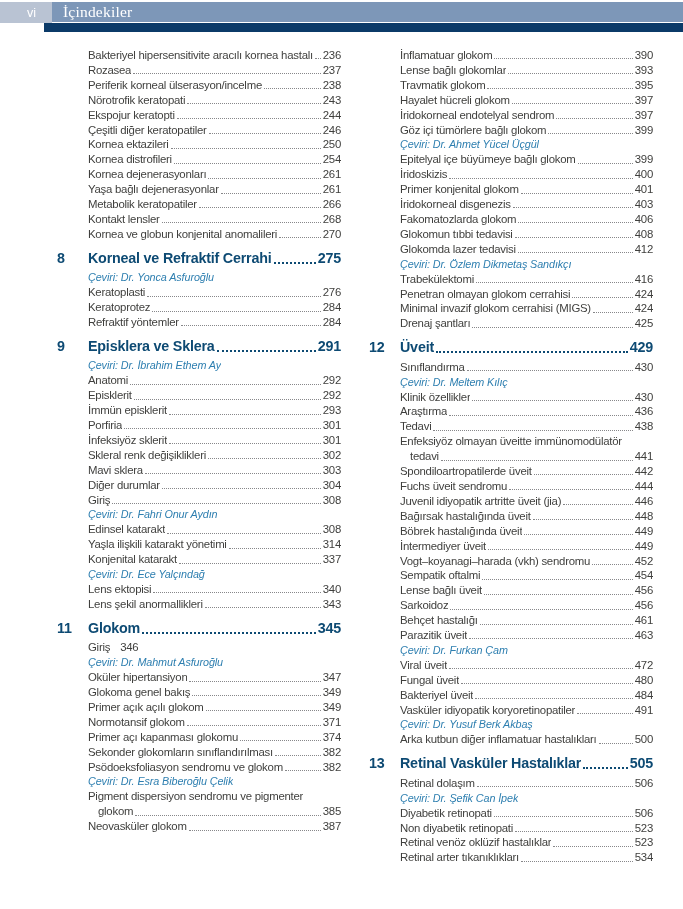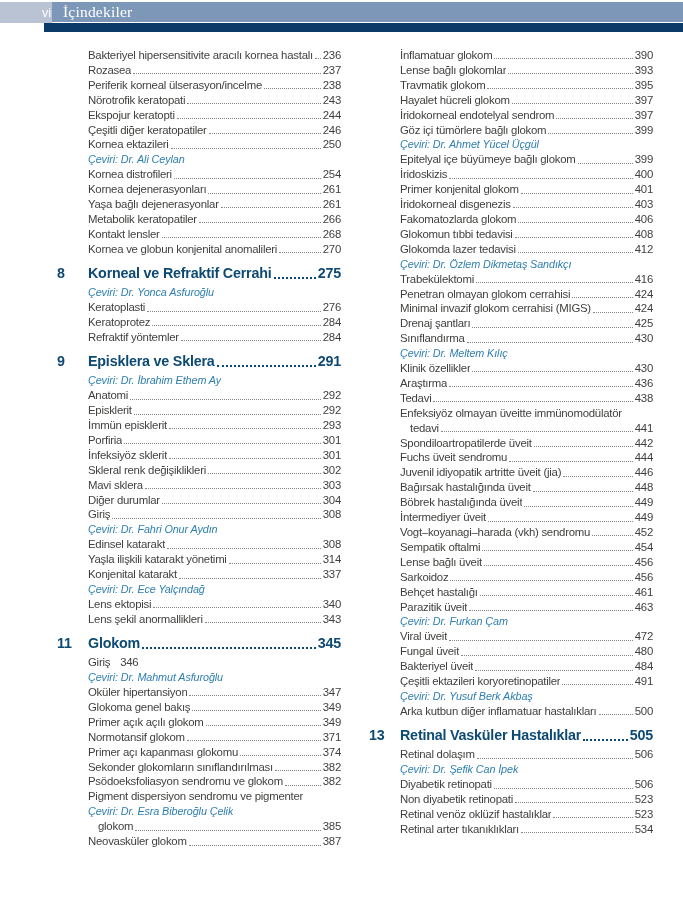--- a/index.html
+++ b/index.html
@@ -6,21 +6,21 @@
   body{
     width:683px;height:909px;position:relative;overflow:hidden;
     font-family:"Liberation Sans", sans-serif;
     -webkit-font-smoothing:antialiased;
   }
   
   .folio-box{
     position:absolute;left:0;top:2px;width:52px;height:21px;
     background:#b9c3d3;color:#ffffff;
     display:flex;align-items:center;justify-content:flex-end;
-    padding-right:1px;box-sizing:border-box;
+    padding-right:16px;box-sizing:border-box;
     font-size:12.5px;
   }
   .title-bar{
     position:absolute;left:52px;top:2px;width:631px;height:20px;
     background:#7d97b8;color:#ffffff;
     display:flex;align-items:center;
     padding-left:11px;box-sizing:border-box;
     font-family:"Liberation Serif", serif;
     font-size:15.5px;letter-spacing:0.2px;
   }
@@ -112,23 +112,20 @@
       <div class="row entry-row">
         <span class="label">Çeşitli diğer keratopatiler</span>
         <span class="leader"></span>
         <span class="page">246</span>
       </div>
       <div class="row entry-row">
         <span class="label">Kornea ektazileri</span>
         <span class="leader"></span>
         <span class="page">250</span>
       </div>
-      <div class="row translator-row">
-        <span class="label">Çeviri: Dr. Ali Ceylan</span>
-      </div>
       <div class="row entry-row">
         <span class="label">Kornea distrofileri</span>
         <span class="leader"></span>
         <span class="page">254</span>
       </div>
       <div class="row entry-row">
         <span class="label">Kornea dejenerasyonları</span>
         <span class="leader"></span>
         <span class="page">261</span>
       </div>
@@ -303,26 +300,26 @@
       <div class="row entry-row">
         <span class="label">Sekonder glokomların sınıflandırılması</span>
         <span class="leader"></span>
         <span class="page">382</span>
       </div>
       <div class="row entry-row">
         <span class="label">Psödoeksfoliasyon sendromu  ve glokom</span>
         <span class="leader"></span>
         <span class="page">382</span>
       </div>
+      <div class="row translator-row">
+        <span class="label">Çeviri: Dr. Esra Biberoğlu Çelik</span>
+      </div>
       <div class="row wrap-first">
         <span class="label">Pigment dispersiyon sendromu ve pigmenter</span>
       </div>
-      <div class="row translator-row">
-        <span class="label">Çeviri: Dr. Esra Biberoğlu Çelik</span>
-      </div>
       <div class="row wrap-second">
         <span class="label">glokom</span>
         <span class="leader"></span>
         <span class="page">385</span>
       </div>
       <div class="row entry-row">
         <span class="label">Neovasküler glokom</span>
         <span class="leader"></span>
         <span class="page">387</span>
       </div>
@@ -412,20 +409,26 @@
       <div class="row entry-row">
         <span class="label">Minimal invazif glokom cerrahisi (MIGS)</span>
         <span class="leader"></span>
         <span class="page">424</span>
       </div>
       <div class="row entry-row">
         <span class="label">Drenaj şantları</span>
         <span class="leader"></span>
         <span class="page">425</span>
       </div>
+      <div class="row chapter-row">
+        <span class="num">12</span>
+        <span class="label">Üveit</span>
+        <span class="leader"></span>
+        <span class="page">429</span>
+      </div>
       <div class="row entry-row">
         <span class="label">Sınıflandırma</span>
         <span class="leader"></span>
         <span class="page">430</span>
       </div>
       <div class="row translator-row">
         <span class="label">Çeviri: Dr. Meltem Kılıç</span>
       </div>
       <div class="row entry-row">
         <span class="label">Klinik özellikler</span>
@@ -522,21 +525,21 @@
         <span class="label">Fungal üveit</span>
         <span class="leader"></span>
         <span class="page">480</span>
       </div>
       <div class="row entry-row">
         <span class="label">Bakteriyel üveit</span>
         <span class="leader"></span>
         <span class="page">484</span>
       </div>
       <div class="row entry-row">
-        <span class="label">Çeşitli ektazileri koryoretinopatiler</span>
+        <span class="label">Vasküler idiyopatik koryoretinopatiler</span>
         <span class="leader"></span>
         <span class="page">491</span>
       </div>
       <div class="row translator-row">
         <span class="label">Çeviri: Dr. Yusuf Berk Akbaş</span>
       </div>
       <div class="row entry-row">
         <span class="label">Arka kutbun diğer inflamatuar hastalıkları</span>
         <span class="leader"></span>
         <span class="page">500</span>

